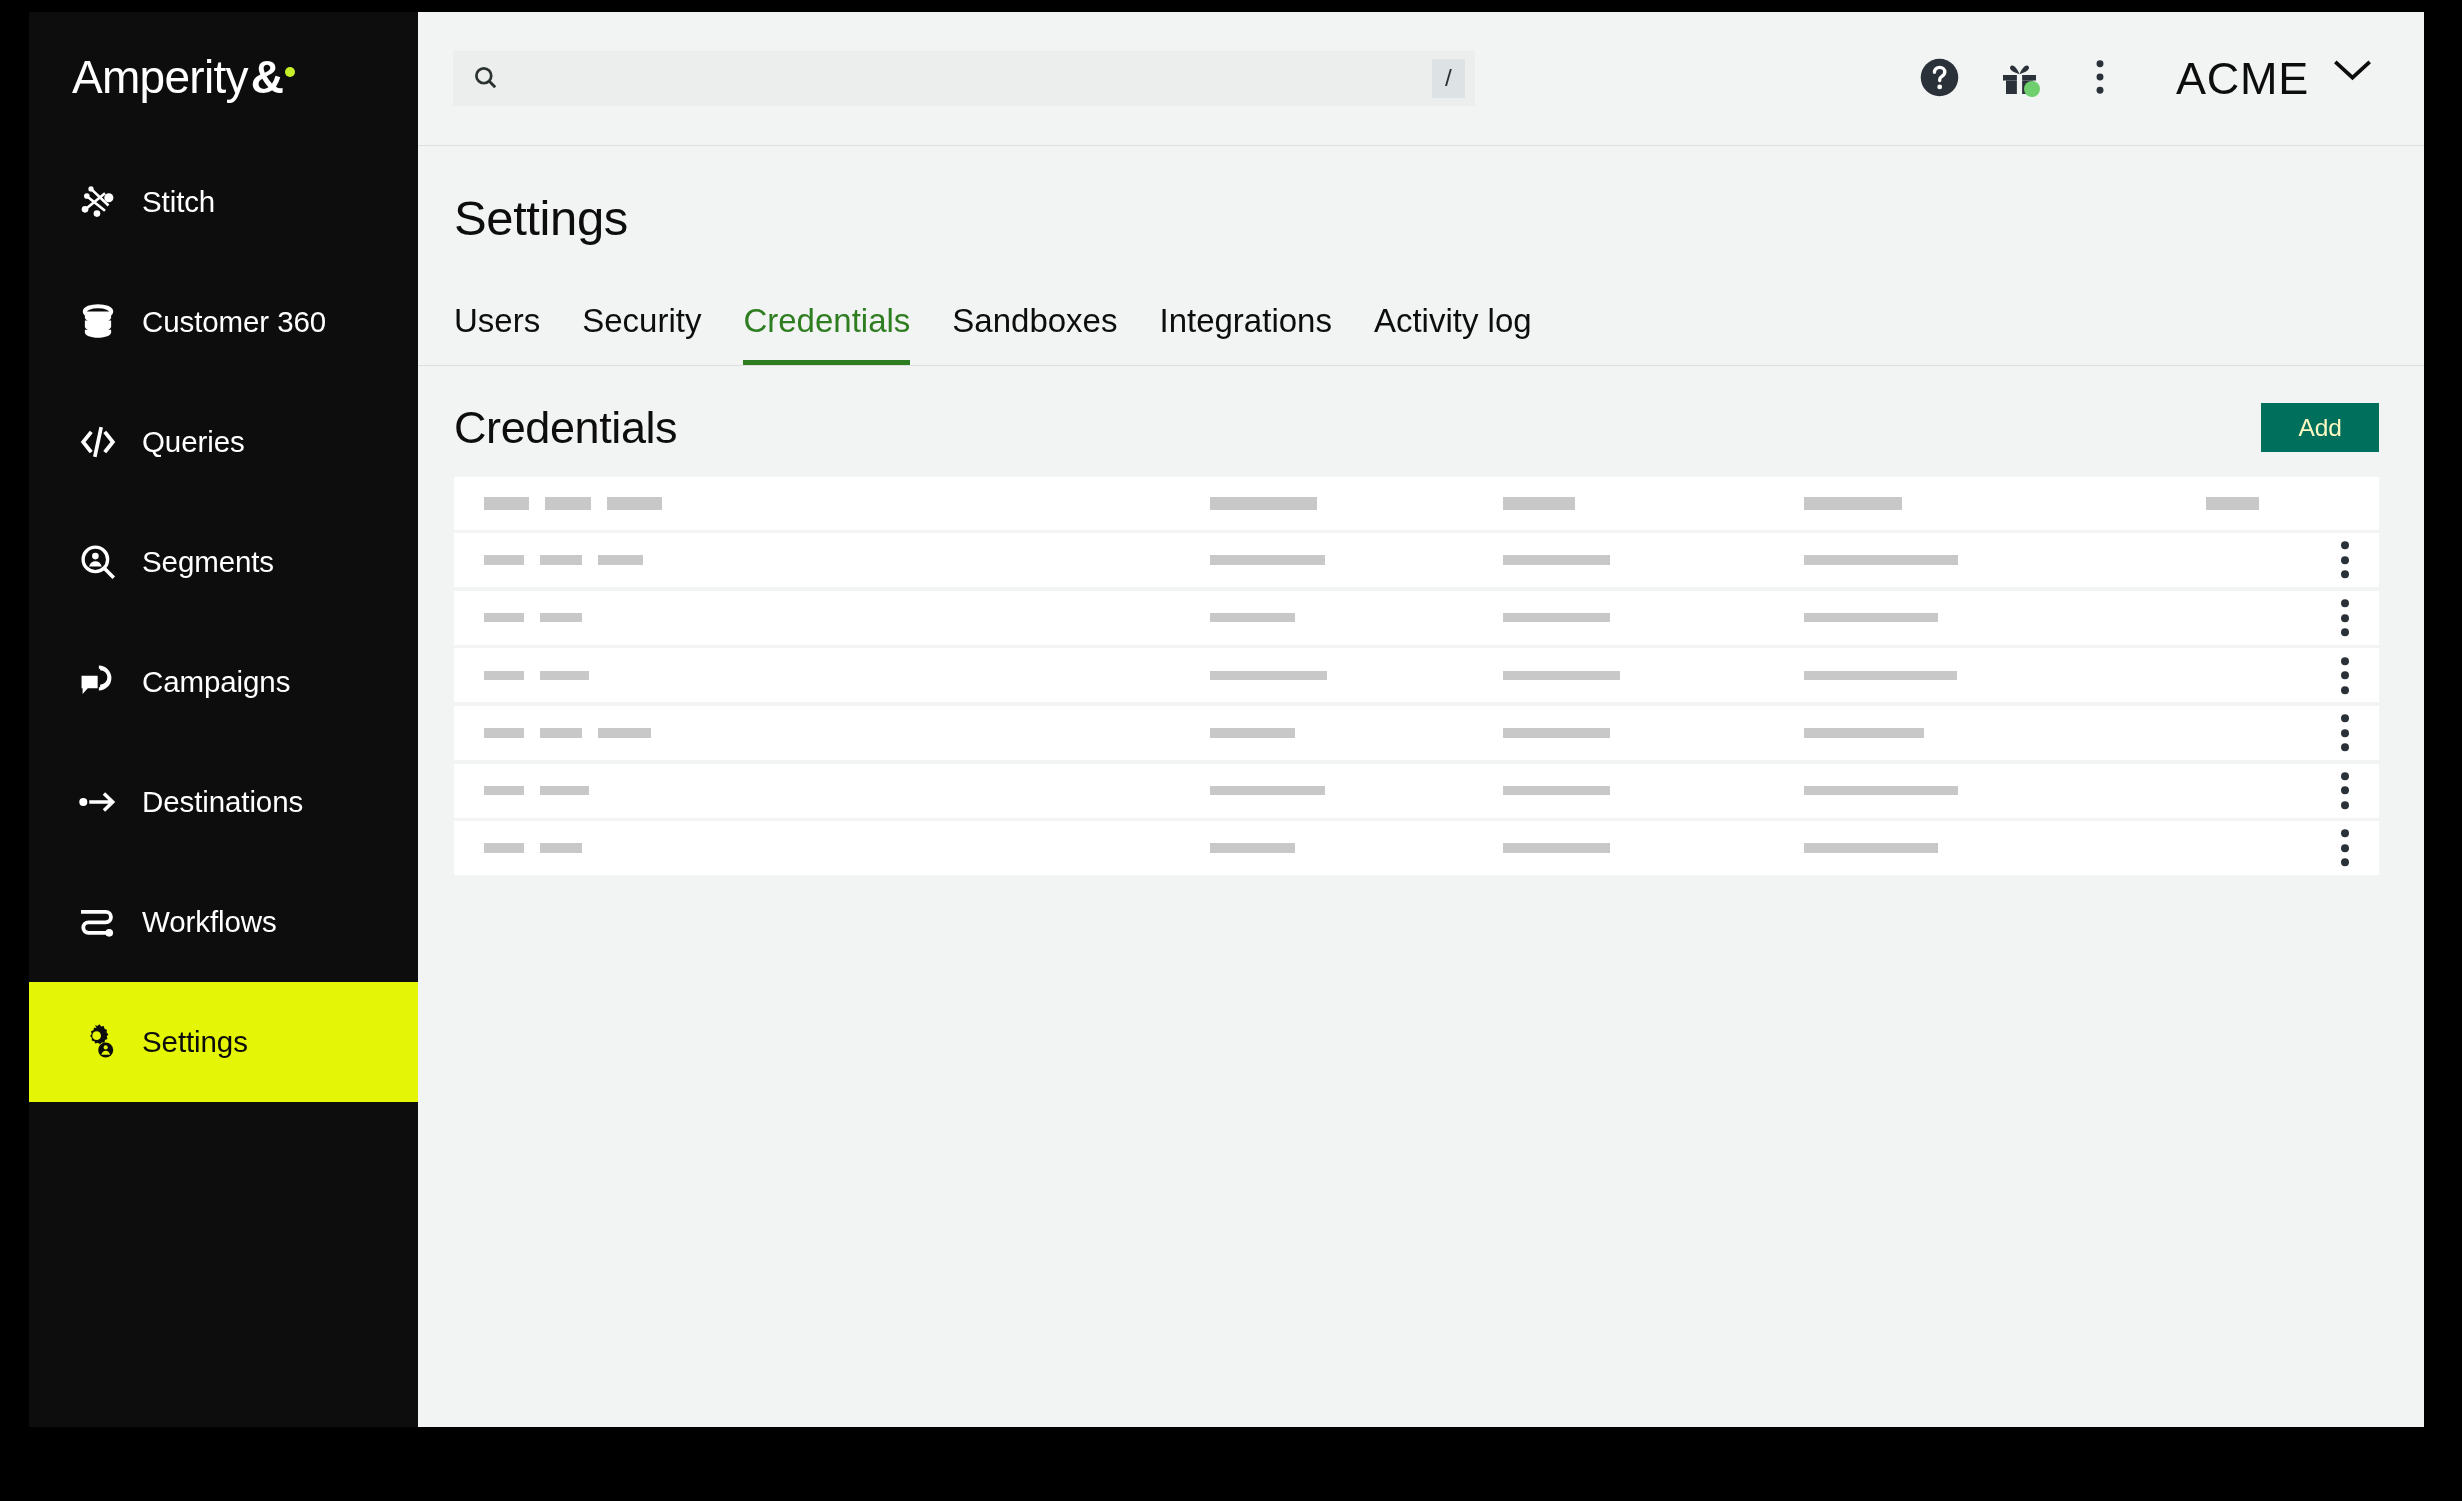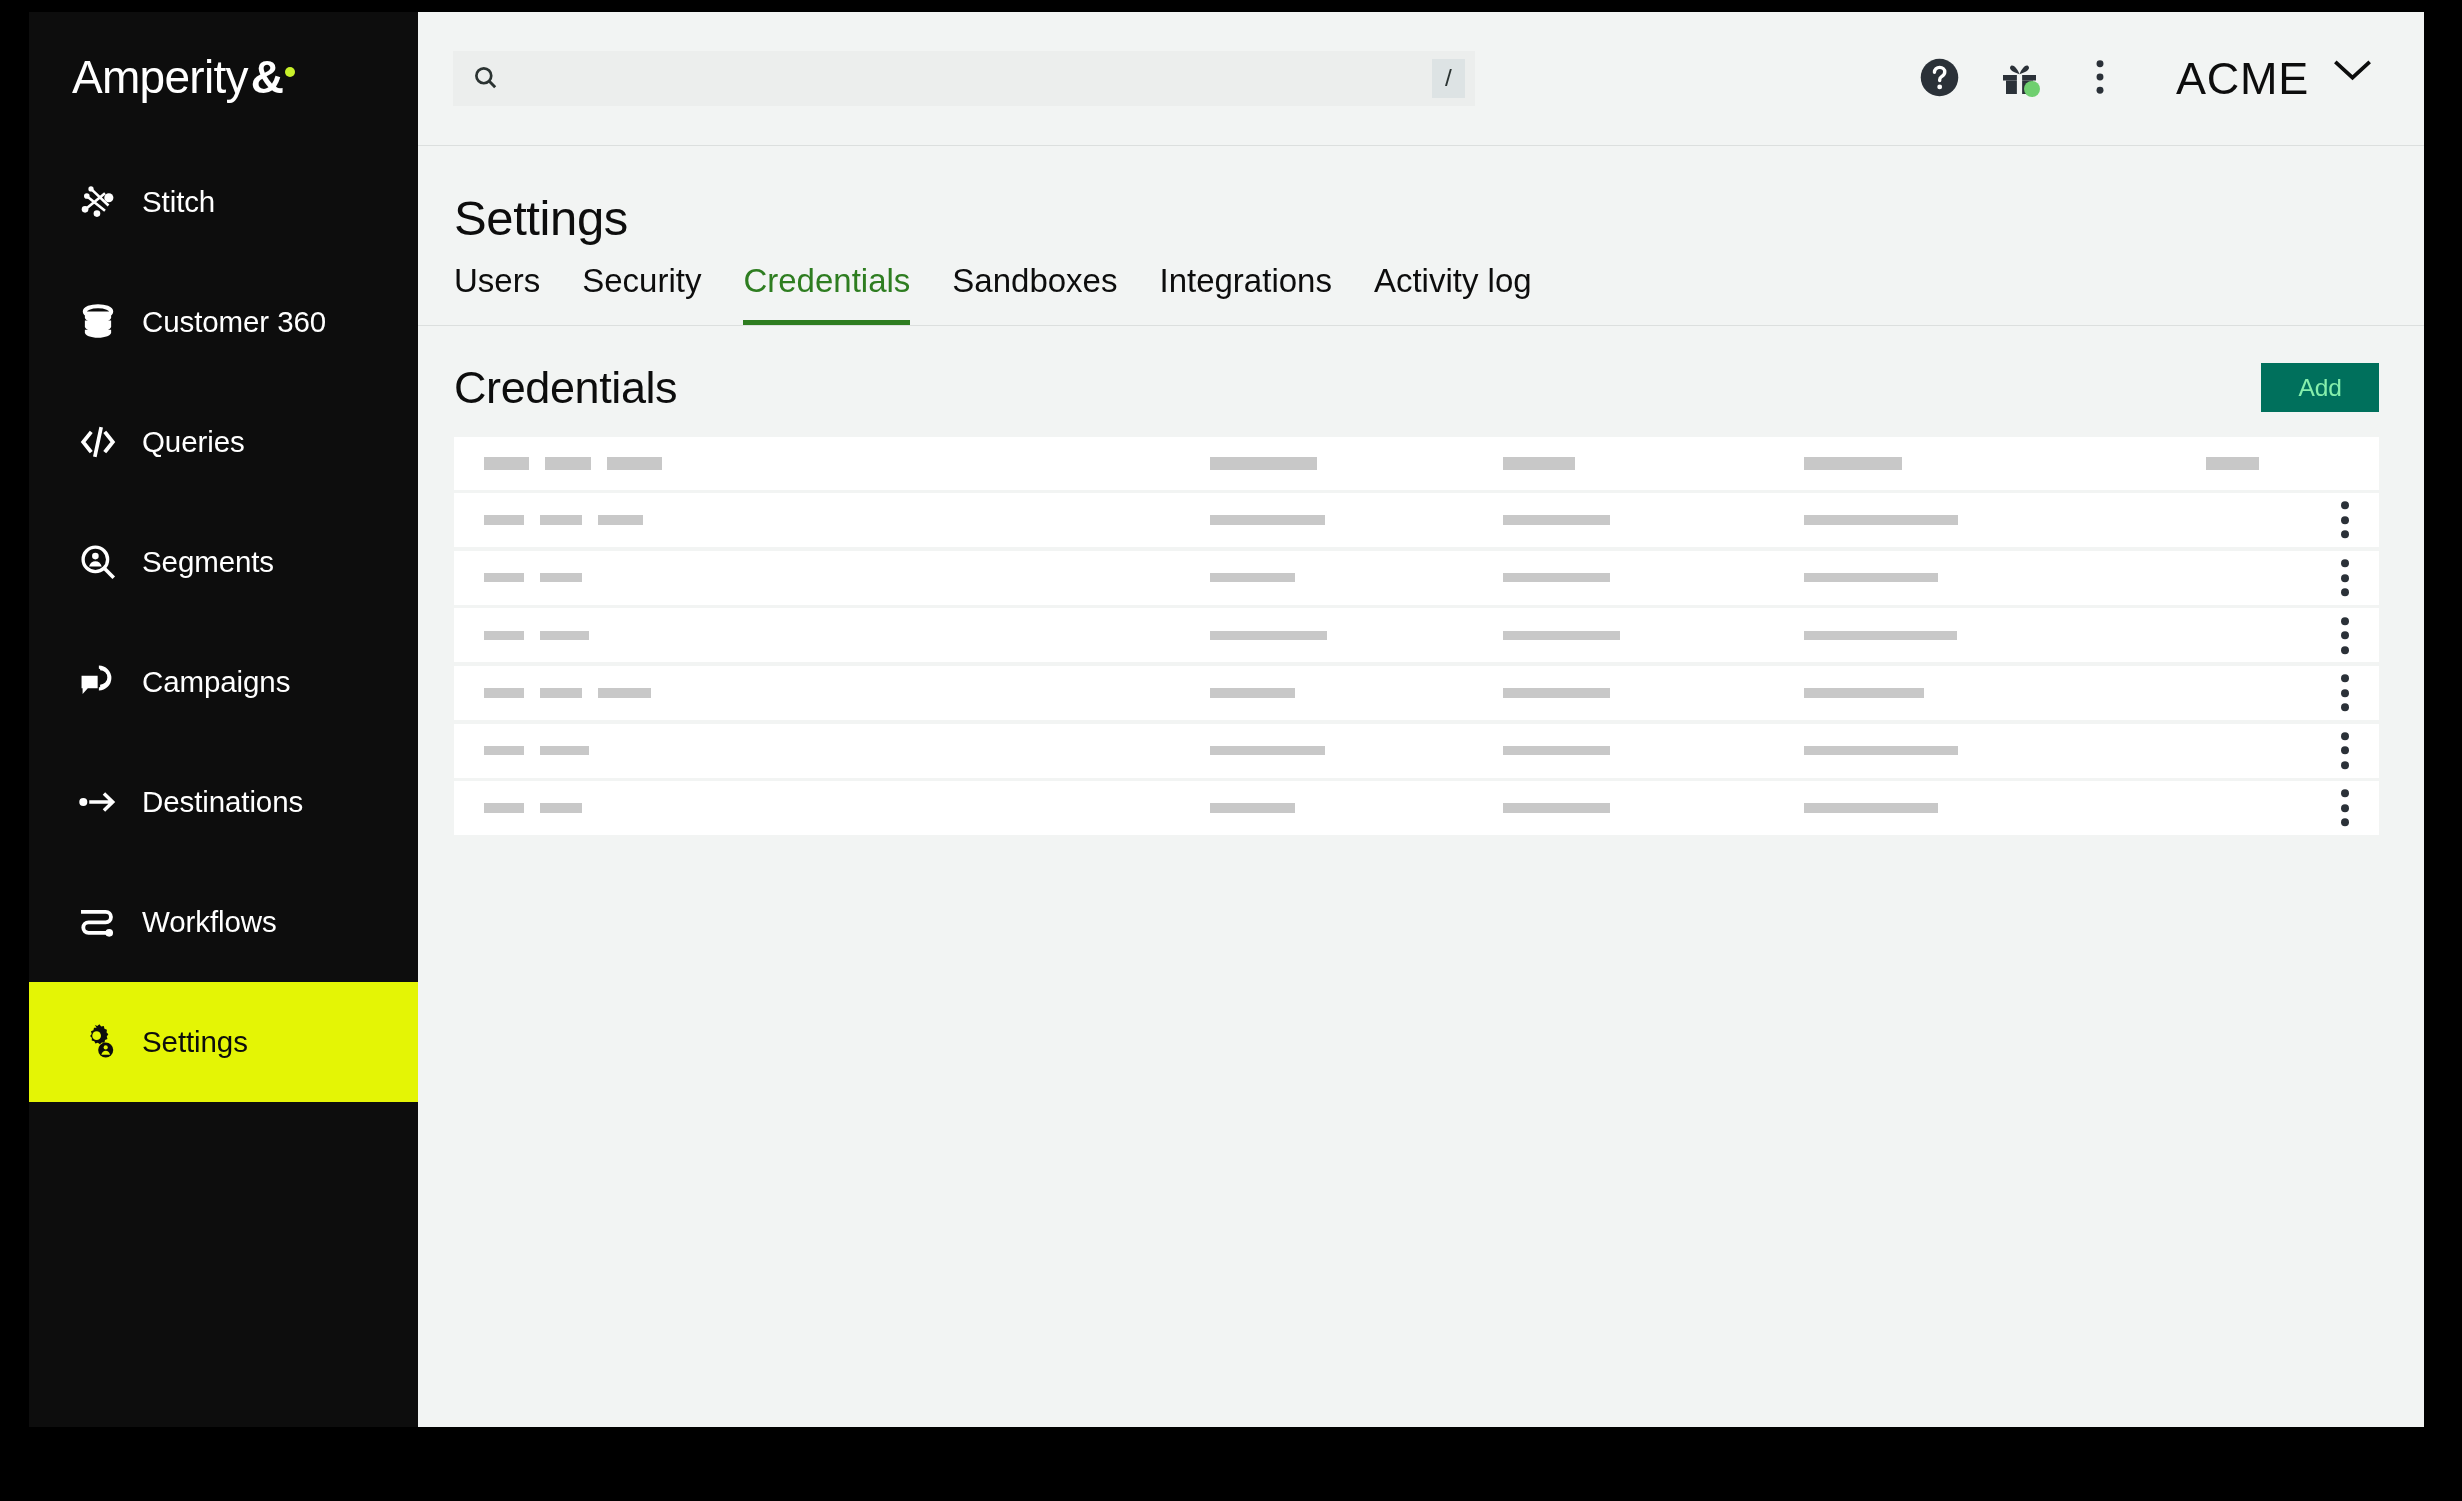--- a/index.html
+++ b/index.html
@@ -182,21 +182,21 @@
     color: #0d0d0d;
     font-weight: 400;
     padding: 46px 0 0 36px;
     letter-spacing: -0.4px;
     line-height: 1.1;
   }
 
   
   #tabs {
     display: flex;
-    margin-top: 18px;
+    margin-top: 58px;
     padding-left: 36px;
     border-bottom: 1.4px solid #dcdfde;
   }
   .tab {
     font-size: 33px;
     color: #0d0d0d;
     padding: 0 0 20px 0;
     margin-right: 42px;
     cursor: pointer;
     border-bottom: 5.8px solid transparent;
@@ -215,21 +215,21 @@
   }
   #section-title {
     font-size: 45px;
     color: #0d0d0d;
     letter-spacing: -0.4px;
     line-height: 1;
   }
   #section-spacer { flex: 1 1 auto; }
   #add-button {
     background: #00705c;
-    color: #86efac;
+    color: #fef9c3;
     border: none;
     font-family: "Liberation Sans", sans-serif;
     font-size: 24.5px;
     padding: 10px 37px;
     cursor: pointer;
     line-height: 1.2;
   }
 
   
   #table {

